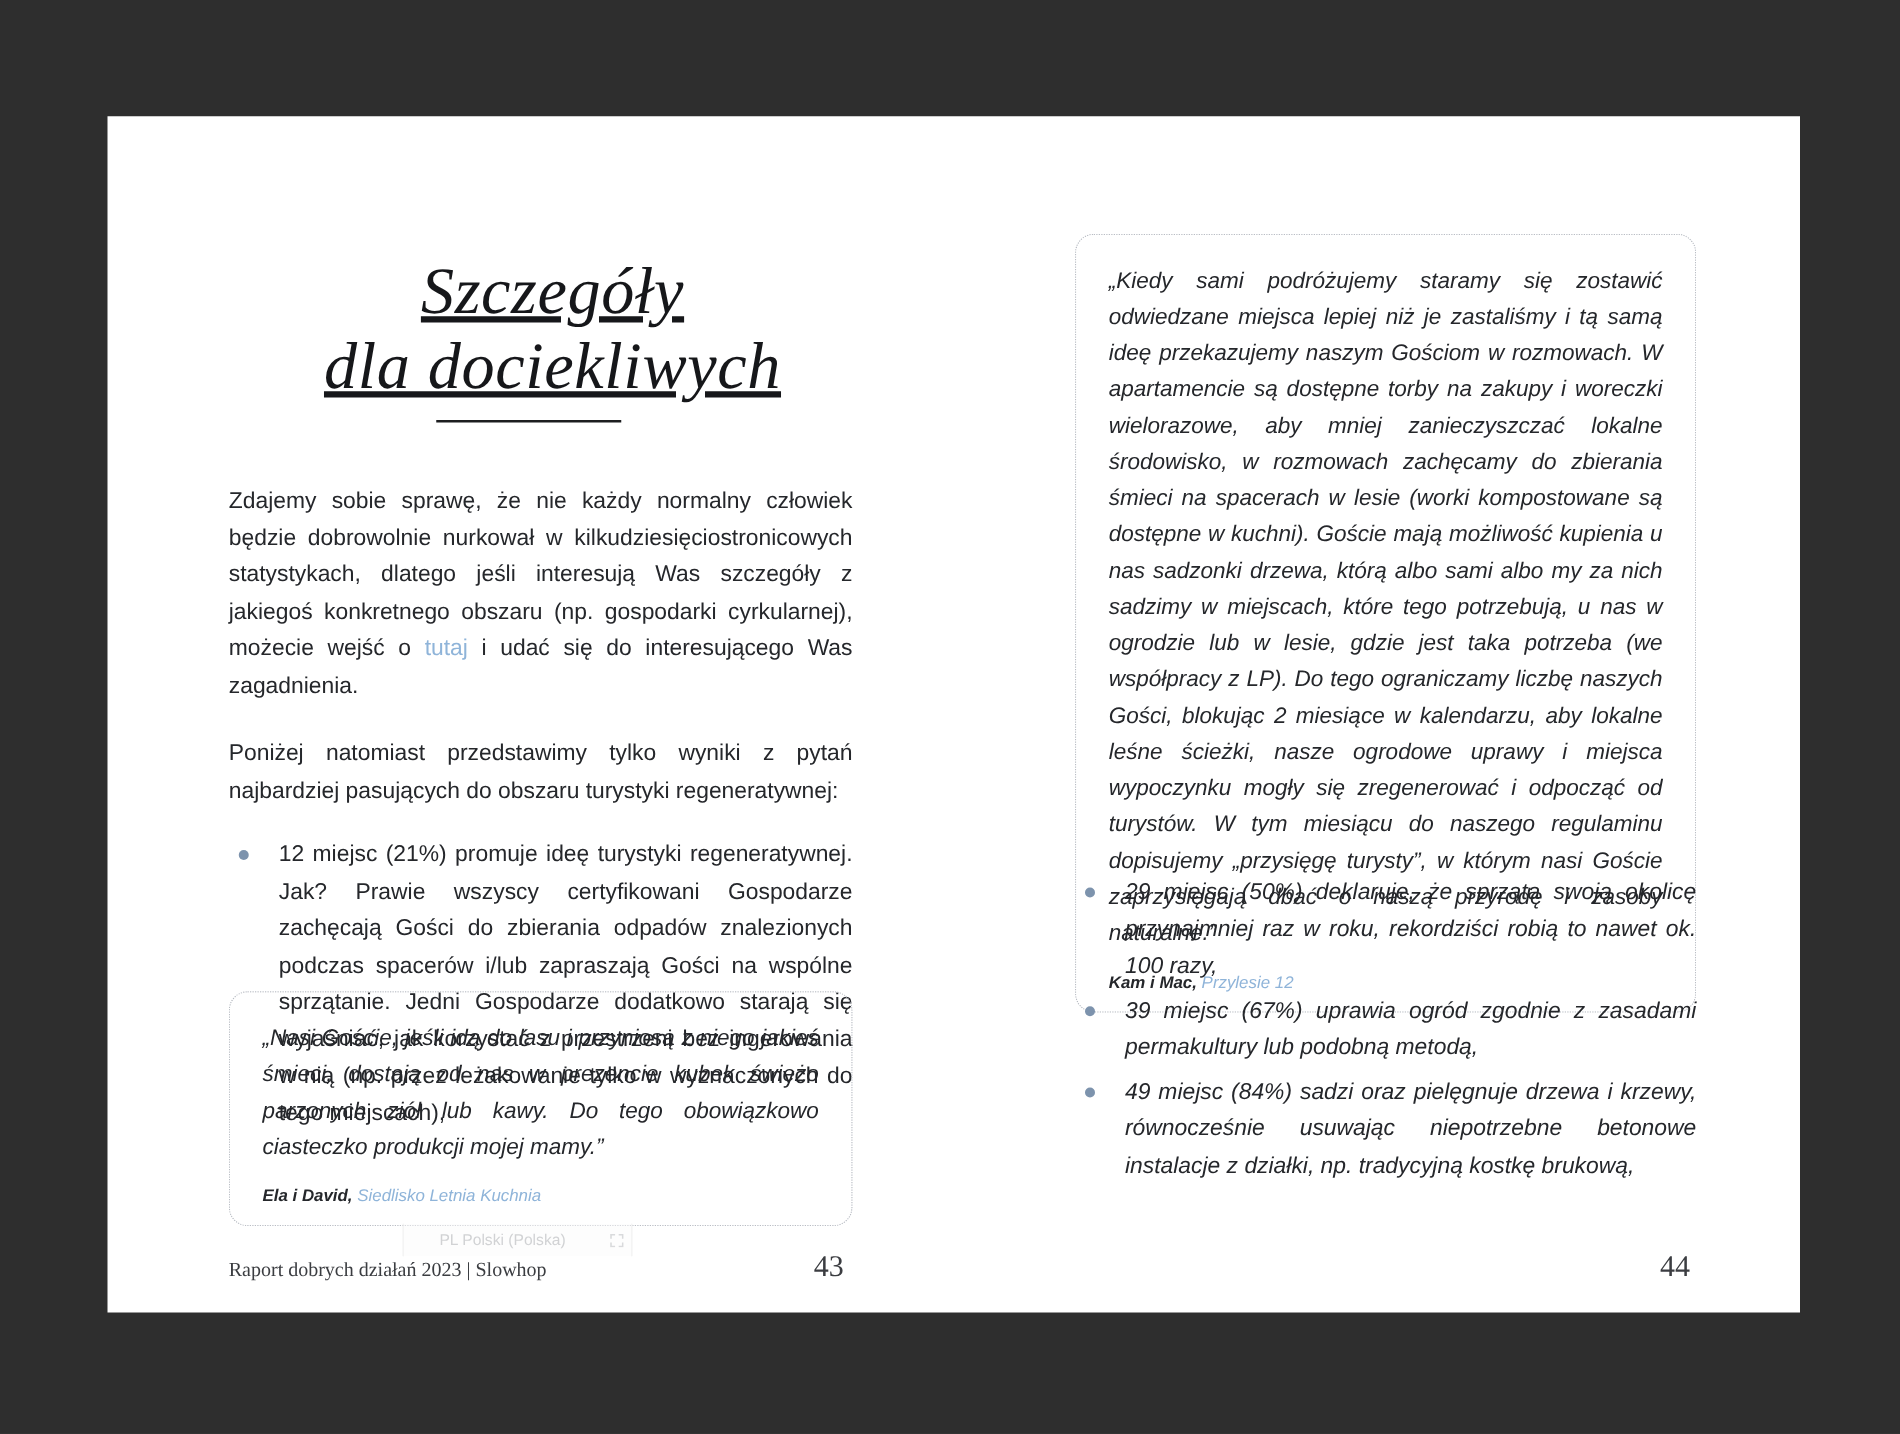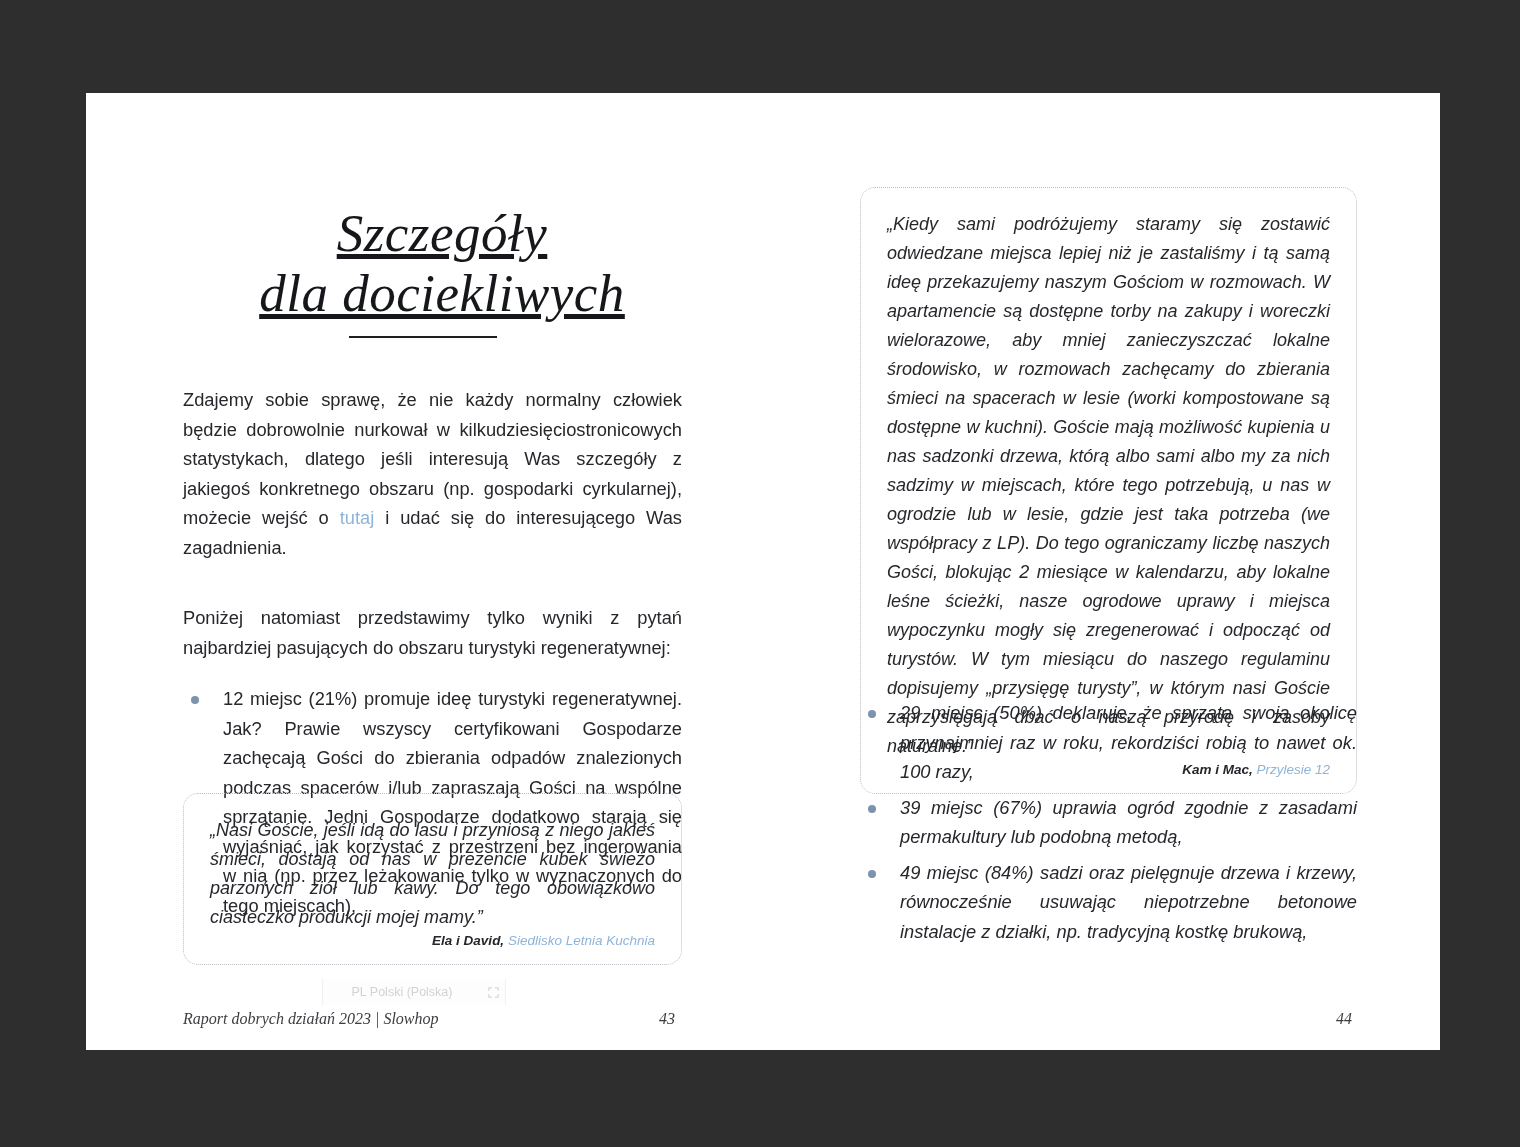--- a/index.html
+++ b/index.html
@@ -72,21 +72,21 @@
     width: 499px;
   }
 
   p.para {
     font-size: 18.3px;
     line-height: 29.5px;
     color: #25272b;
     text-align: justify;
     text-justify: inter-word;
     hyphens: manual;
-    margin-bottom: 41px;
+    margin-bottom: 25px;
   }
   p.para.tight { margin-bottom: 22px; }
 
   a.inline-link {
     color: #8fb4d9;
     text-decoration: none;
   }
 
   
   ul.bullets { list-style: none; }
@@ -126,22 +126,22 @@
   .quote-text {
     font-size: 18px;
     line-height: 29px;
     font-style: italic;
     color: #25272b;
     text-align: justify;
     text-justify: inter-word;
   }
 
   .quote-attrib {
-    margin-top: 0;
-    text-align: right;
+    margin-top: 16px;
+    text-align: left;
     font-size: 13.5px;
     font-style: italic;
     line-height: 18px;
   }
   .quote-attrib .who   { color: #25272b; font-weight: 700; }
   .quote-attrib .place { color: #8fb4d9; }
 
   #left-quote {
     position: absolute;
     left: 97px;
@@ -166,25 +166,24 @@
   
   .footer {
     position: absolute;
     left: 97px;
     right: 88px;
     bottom: 22px;
     display: flex;
     align-items: baseline;
     justify-content: space-between;
     font-family: "Liberation Serif", serif;
-    font-style: italic;
     font-size: 16px;
     color: #3b3d41;
   }
-  .footer .pageno { font-size: 16px; }
+  .footer .pageno { font-size: 24px; }
   .footer.right-only { justify-content: flex-end; }
 
   
   #ime-widget {
     position: absolute;
     left: 236px;
     top: 886px;
     width: 184px;
     height: 26px;
     display: flex;

